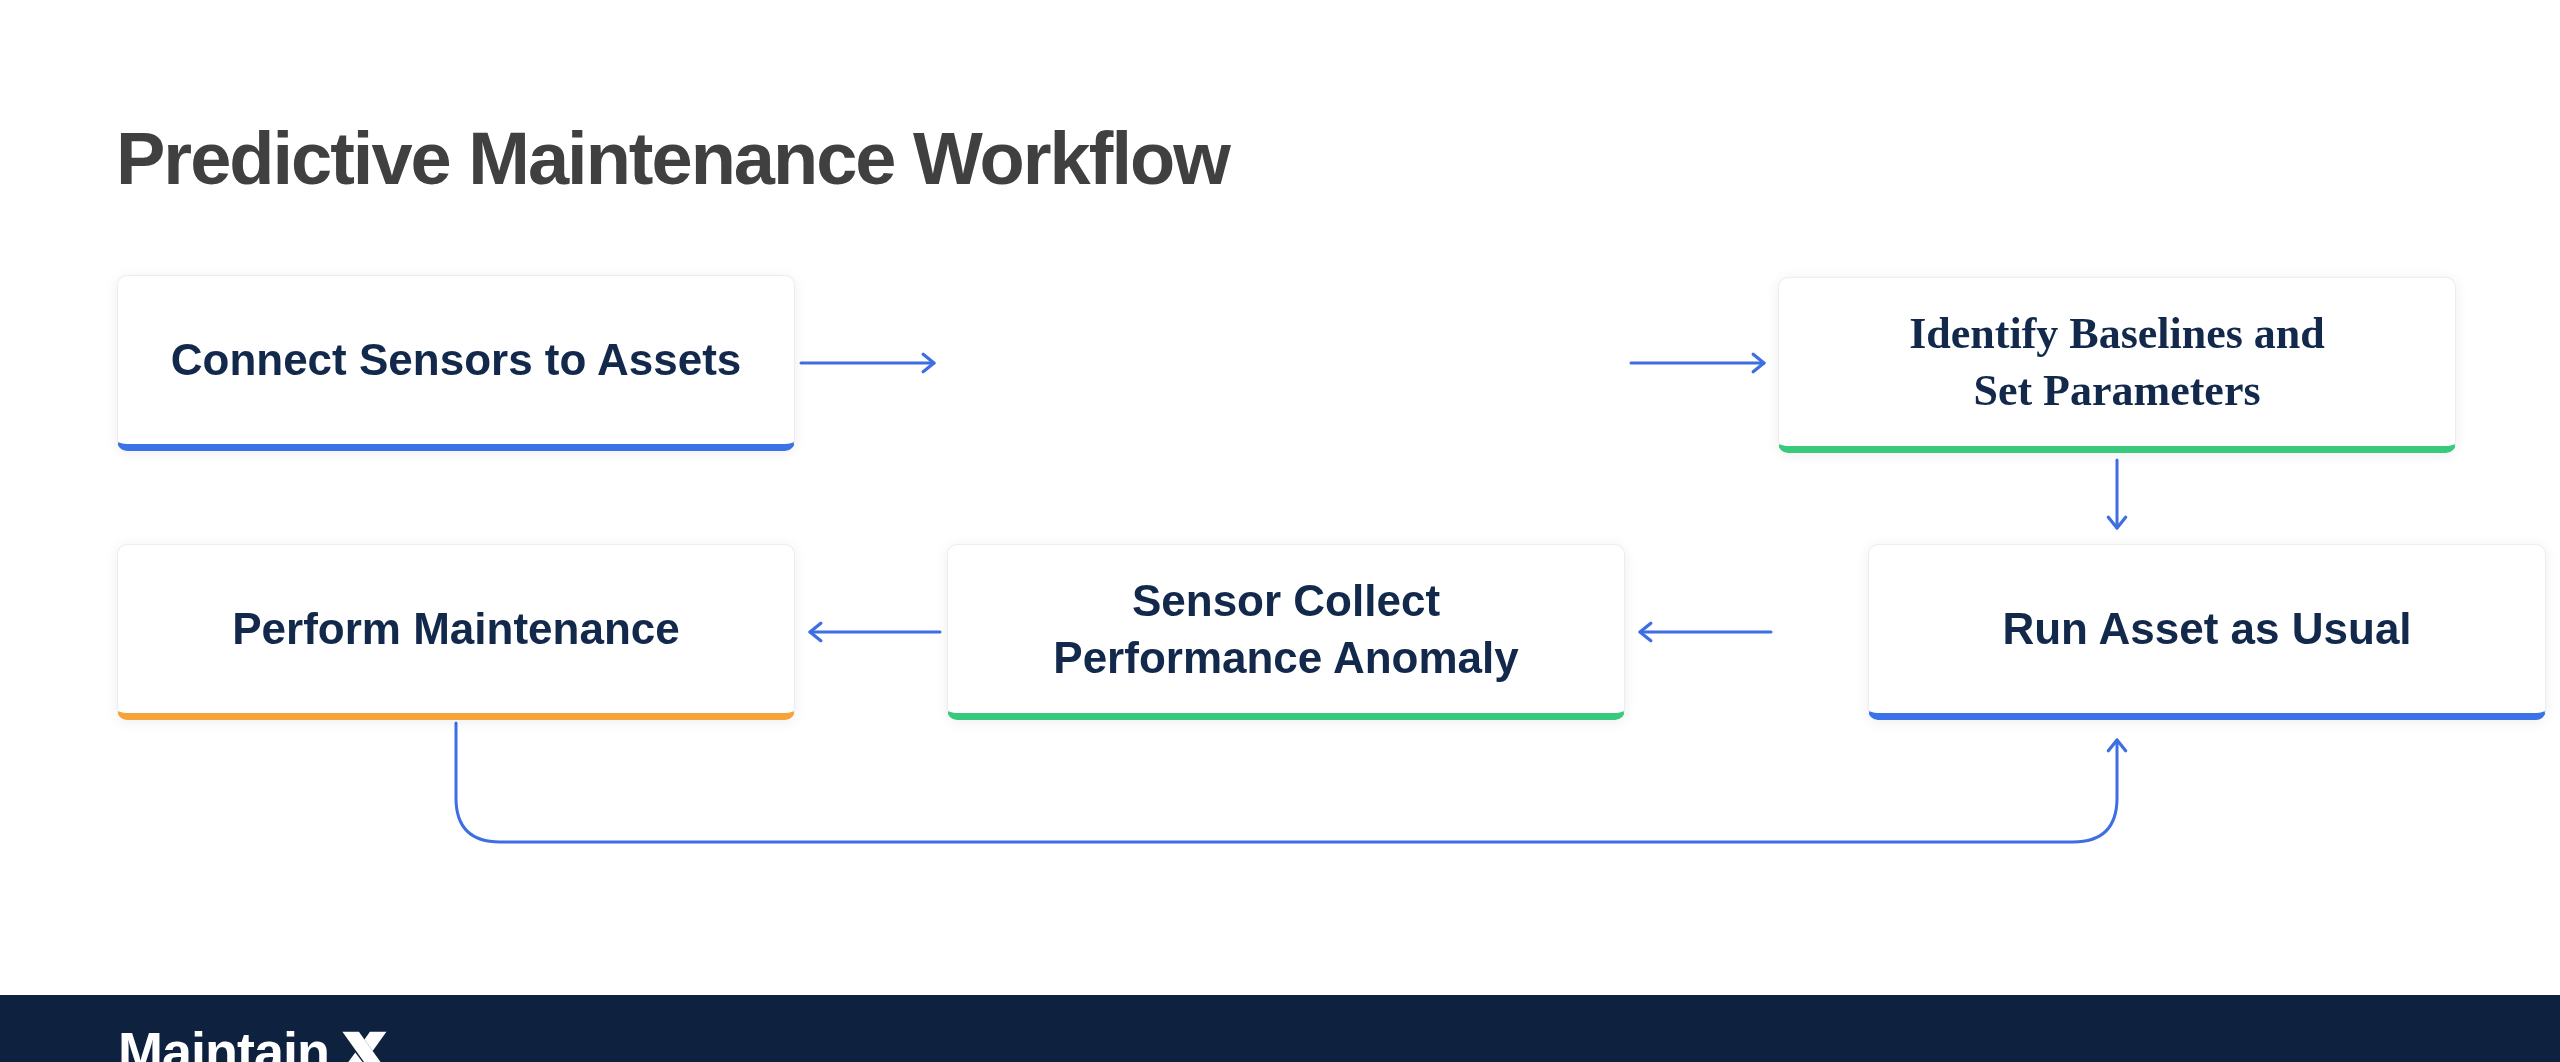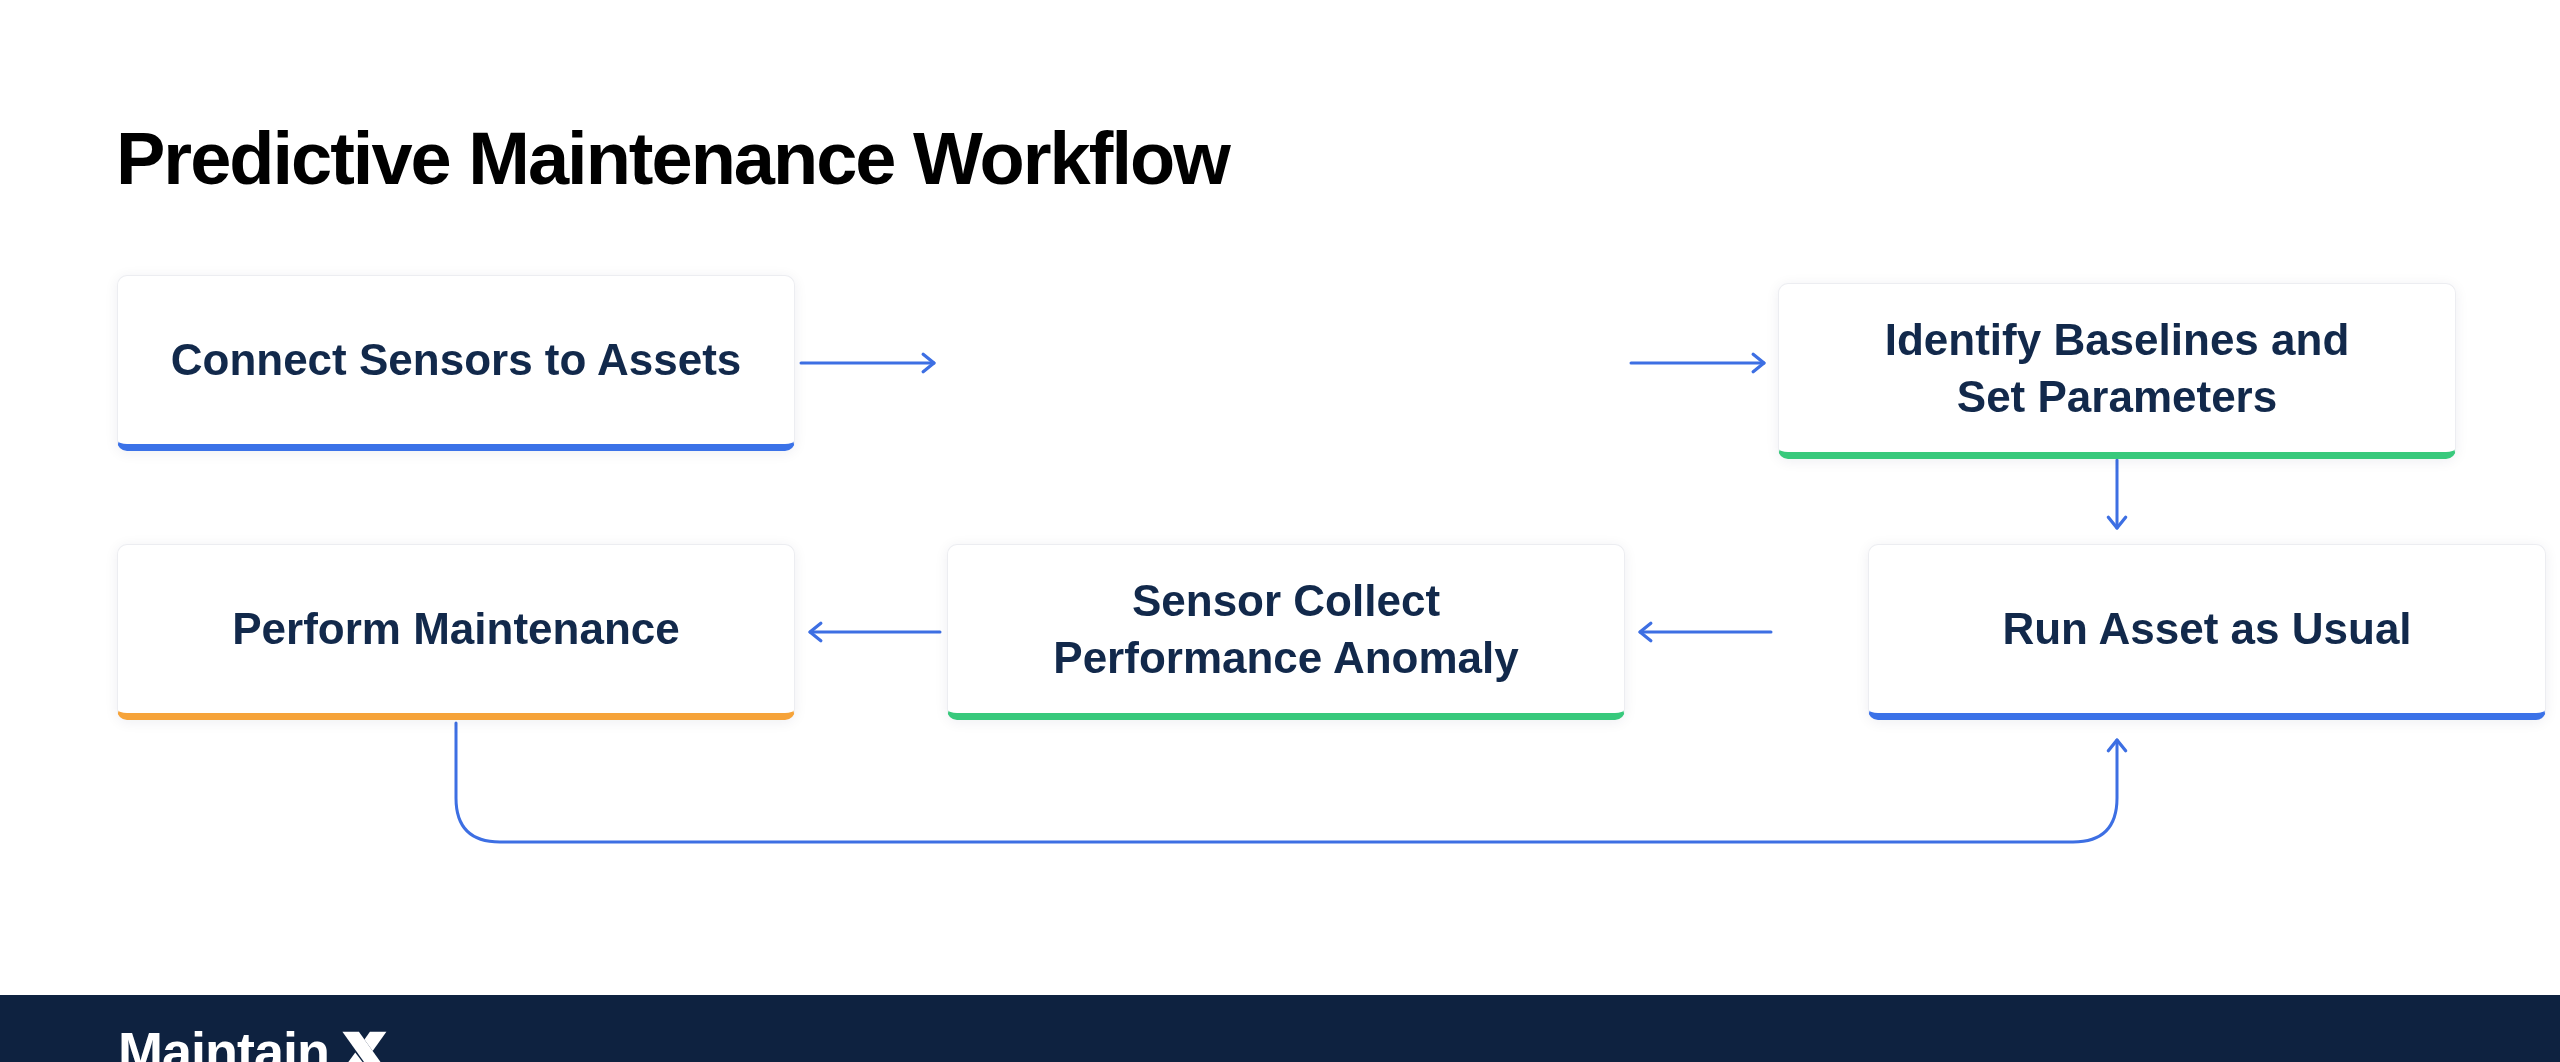--- a/index.html
+++ b/index.html
@@ -16,21 +16,21 @@
     overflow: hidden;
   }
   .page-title {
     position: absolute;
     left: 116px;
     top: 118px;
     margin: 0;
     font-size: 74px;
     font-weight: 800;
     letter-spacing: -2px;
-    color: #000000;
+    color: #404040;
     line-height: 1.1;
   }
   .connectors {
     position: absolute;
     left: 0;
     top: 0;
     width: 2560px;
     height: 1062px;
     pointer-events: none;
   }
@@ -50,21 +50,21 @@
     justify-content: center;
     text-align: center;
     font-size: 44px;
     font-weight: 700;
     color: #12294b;
     line-height: 1.3;
   }
   .node span { display: block; }
   .n1 { left: 117px;  top: 275px; }
   .n2 { left: 947px;  top: 275px; }
-  .n3 { left: 1778px; top: 283px; }
+  .n3 { left: 1778px; top: 277px; font-family: Liberation Serif, serif; }
   .n4 { left: 1868px; top: 544px; }
   .n5 { left: 947px;  top: 544px; }
   .n6 { left: 117px;  top: 544px; }
   .footer-bar {
     position: absolute;
     left: 0;
     top: 950px;
     width: 2560px;
     height: 112px;
     background: #0e2240;

